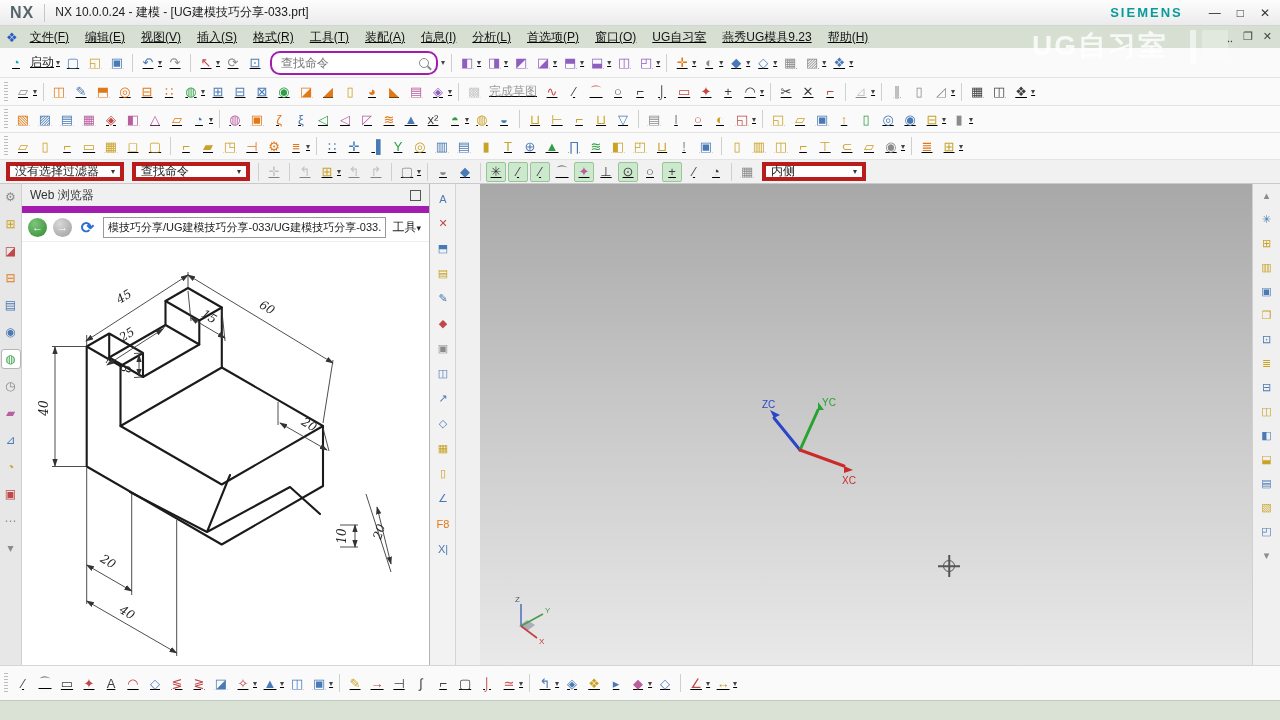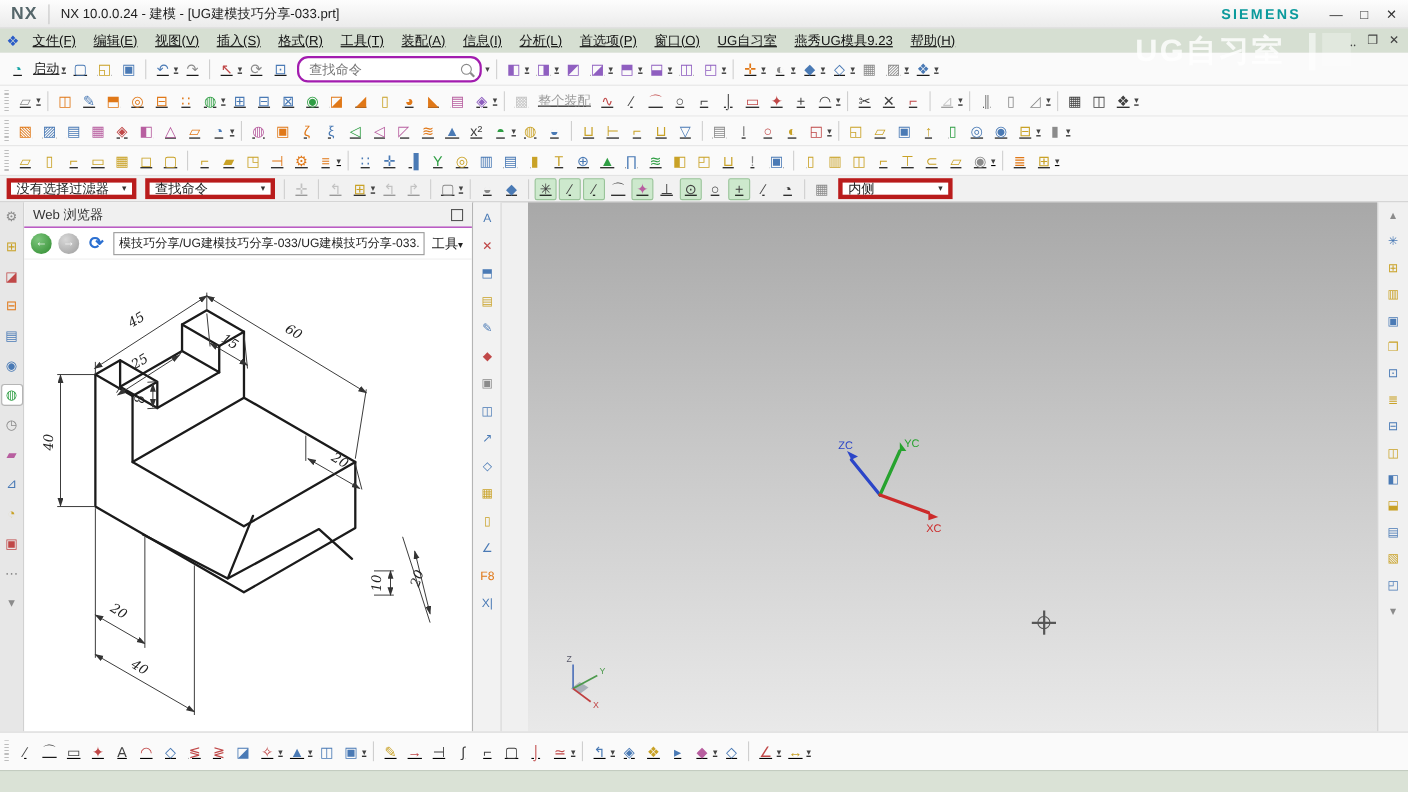--- a/index.html
+++ b/index.html
@@ -47,21 +47,21 @@
     background:#fff;height:19px;font-size:12px;padding:0 5px;margin:0 4px;width:118px;box-sizing:border-box;color:#222;}
   .selectbox .arr{font-size:8px;color:#333;margin-left:6px;}
   
   .sidebar{position:absolute;left:0;top:184px;width:22px;bottom:55px;background:#e7e7e7;
     border-right:1px solid #cfcfcf;display:flex;flex-direction:column;align-items:center;
     padding-top:4px;gap:9px;box-sizing:border-box;}
   .sidebar .icon{width:18px;height:18px;font-size:12px;margin:0;}
   .sb-active{background:#fff;outline:1px solid #b5b5b5;}
   .panel{position:absolute;left:22px;top:184px;width:408px;bottom:55px;background:#fff;
     border-right:1px solid #b5b5b5;box-sizing:border-box;}
-  .panel-h{height:22px;background:#f0f0f0;border-bottom:1px solid #a21caf;display:flex;
+  .panel-h{height:22px;background:#f0f0f0;border-bottom:7px solid #a21caf;display:flex;
     align-items:center;padding:0 8px;font-size:12px;color:#333;}
   .panel-max{margin-left:auto;width:9px;height:9px;border:1px solid #555;}
   .navrow{height:28px;display:flex;align-items:center;padding:0 6px;gap:6px;border-bottom:1px solid #efefef;}
   .navbtn{width:19px;height:19px;border-radius:50%;display:flex;align-items:center;
     justify-content:center;color:#fff;font-size:11px;flex:none;}
   .nav-back{background:radial-gradient(circle at 35% 30%,#7cc57c,#2e8b2e);}
   .nav-fwd{background:radial-gradient(circle at 35% 30%,#d8d8d8,#9c9c9c);}
   .nav-ref{background:transparent;color:#2a6fd1;font-size:16px;font-weight:bold;}
   .urlbox{flex:1;height:19px;border:1px solid #999;font-size:11px;padding:0 4px;color:#222;min-width:0;}
   .toolsbtn{font-size:12px;color:#222;white-space:nowrap;margin-right:2px;}
@@ -211,21 +211,21 @@
       <span class="icon c-o">◪</span>
       <span class="icon c-o">◢</span>
       <span class="icon c-y">▯</span>
       <span class="icon c-o">◕</span>
       <span class="icon c-o">◣</span>
       <span class="icon c-m">▤</span>
       <span class="icon c-p">◈</span>
       <span class="dd">▾</span>
       <div class="sep"></div>
       <span class="icon c-g off">▩</span>
-      <span class="tlabel">整个装配</span>
+      <span class="tlabel">完成草图</span>
       <span class="icon c-r">∿</span>
       <span class="icon c-k">∕</span>
       <span class="icon c-r">⌒</span>
       <span class="icon c-k">○</span>
       <span class="icon c-k">⌐</span>
       <span class="icon c-k">⌡</span>
       <span class="icon c-r">▭</span>
       <span class="icon c-r">✦</span>
       <span class="icon c-k">+</span>
       <span class="icon c-k">◠</span>

